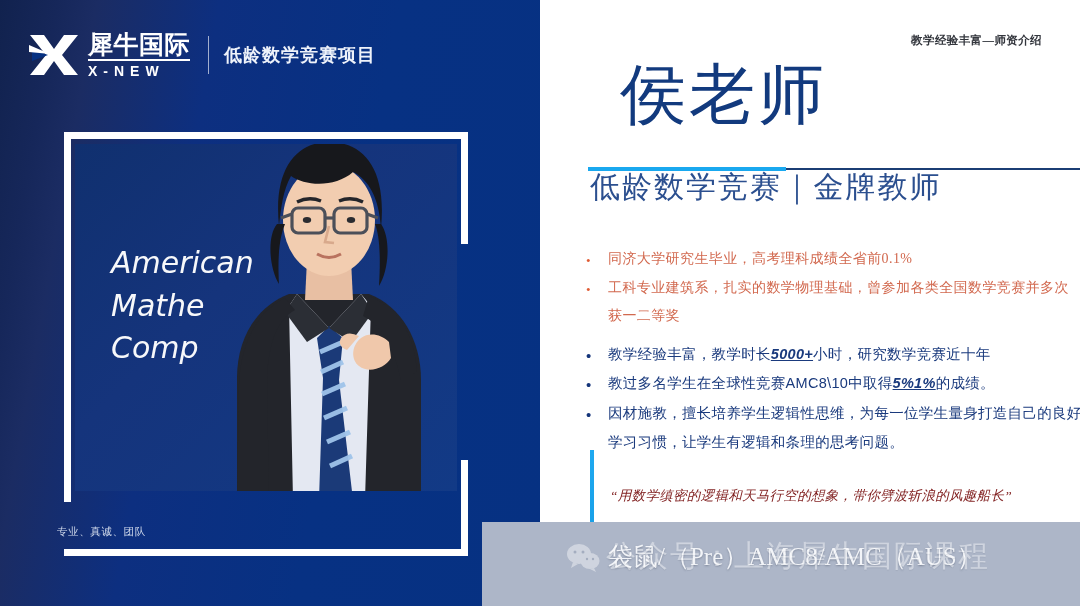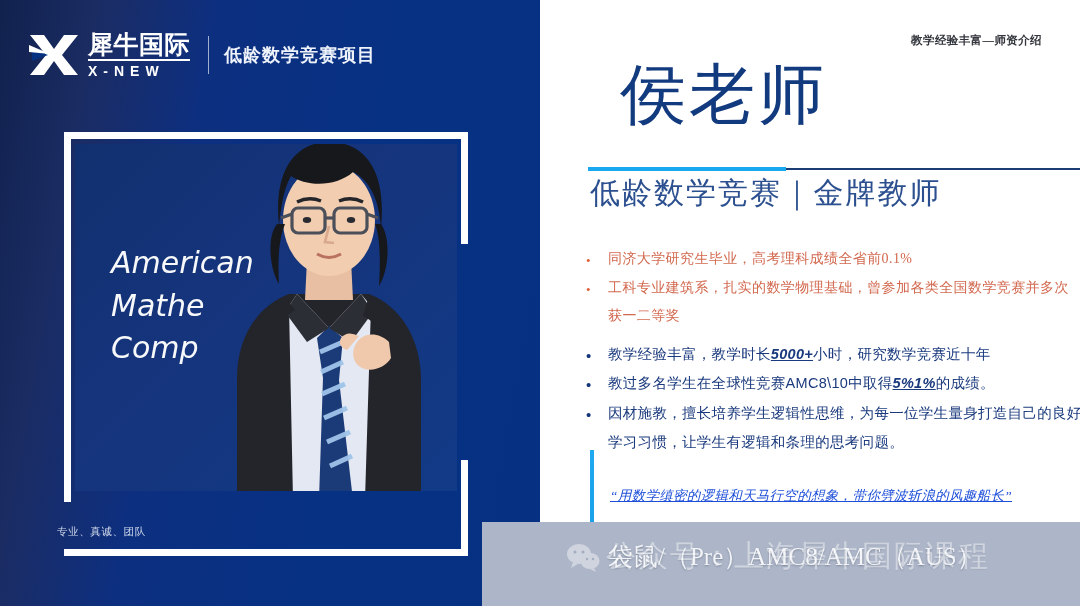--- a/index.html
+++ b/index.html
@@ -102,21 +102,21 @@
     position: absolute; left: 48px; top: 62px;
     font-family: "Liberation Serif", serif;
     font-size: 66px; line-height: 1; color: #123a7e;
     letter-spacing: 3px;
     margin-left: 32px;
   }
   #rule-wrap { position: absolute; left: 48px; top: 167px; width: 492px; height: 4px; }
   #rule-cyan { position: absolute; left: 0; top: 0; width: 198px; height: 4px; background: #19a8ef; }
   #rule-dark { position: absolute; left: 198px; top: 1px; width: 294px; height: 2px; background: #1b3d74; }
   #subtitle {
-    position: absolute; left: 50px; top: 173px;
+    position: absolute; left: 50px; top: 167px;
     font-family: "Liberation Serif", serif;
     font-size: 30px; color: #2b4f8f; letter-spacing: 2px;
   }
 
   
   #bullets { position: absolute; left: 46px; top: 245px; width: 496px; }
   .bullet { display: flex; align-items: flex-start; }
   .dot { flex: 0 0 22px; line-height: 1; padding-top: 7px; font-size: 16px; }
   .btxt { flex: 1 1 auto; }
   .grp-a { font-family: "Liberation Serif", serif; color: #d2694f; }
@@ -129,22 +129,22 @@
   .hl { font-weight: bold; font-style: italic; text-decoration: underline; }
 
   
   #quote-bar {
     position: absolute; left: 50px; top: 450px; width: 4px; height: 156px;
     background: linear-gradient(180deg,#1fa9f0 0%,#18a0e8 48%,#0f4f9e 82%,#0b2f73 100%);
   }
   #quote {
     position: absolute; left: 70px; top: 487px; width: 470px;
     font-family: "Liberation Serif", serif;
-    font-size: 13.5px; font-style: italic; color: #1d4ed8;
-    text-decoration: underline; letter-spacing: .3px;
+    font-size: 13.5px; font-style: italic; color: #7f1d1d;
+    letter-spacing: .3px;
   }
 
   
   #band {
     position: absolute; left: 482px; top: 522px;
     width: 598px; height: 84px; background: #adb6c8;
   }
   #band-course {
     position: absolute; left: 608px; top: 540px;
     font-family: "Liberation Serif", serif;

